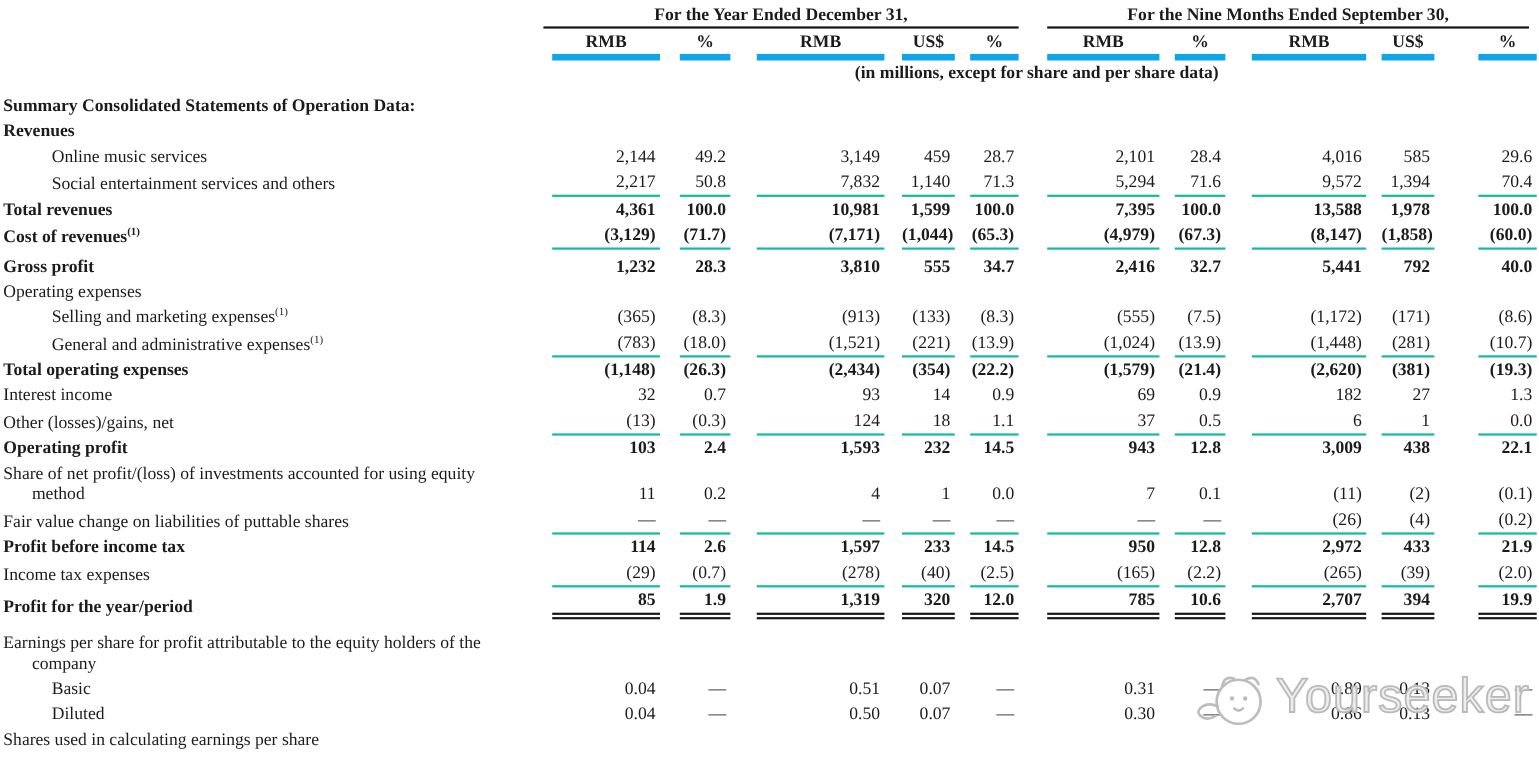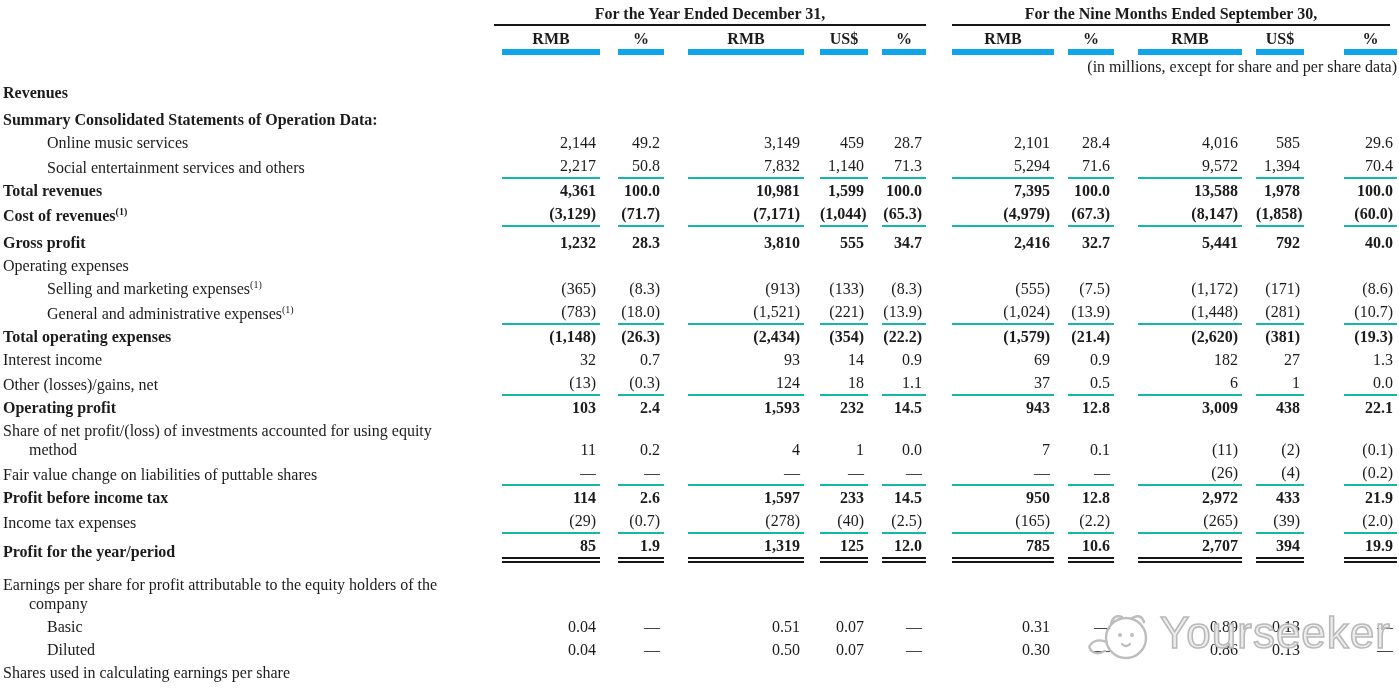--- a/index.html
+++ b/index.html
@@ -35,21 +35,21 @@
   
   .ghv { border-bottom:2px solid #161616; text-align:center; font-weight:700; padding-bottom:1px; line-height:19px; }
   td.gL { padding-left:6px;margin-top:35px; }
   td.gR { padding-left:26px; padding-right:7px; }
   td.yA { padding-left:6px; }
   td.yB { padding-left:24px; }
   td.yC { padding-left:26px; }
   td.yD { padding-left:24px; padding-right:7px; }
   tr.unit-row td { padding-top:3px; }
   .uh { border-bottom:6px solid #0ea5e9; text-align:center; font-weight:700; padding-bottom:1px; line-height:19px; }
-  td.note { text-align:right; font-weight:400; padding:3px 0 5px 0; line-height:18px; }
+  td.note { text-align:center; font-weight:700; padding:3px 0 5px 0; line-height:18px; }
   
   .watermark {
     position:absolute; top:596px; left:1082px;
     display:flex; align-items:center; gap:4px;
     pointer-events:none; z-index:5;
   }
   .wm-text {
     font-family:"Liberation Sans", sans-serif;
     font-size:44px; letter-spacing:1px;
     color:rgba(236,236,236,0.92);
@@ -117,20 +117,53 @@
         <td class="c9">
             <div class="uh">%</div>
           </td>
       </tr>
       <tr>
         <td class="lbl"></td>
         <td colspan="10" class="note">(in millions, except for share and per share data)</td>
       </tr>
     </thead>
     <tbody>
+        <tr class="b gap4">
+          <td class="lbl"><span>Summary Consolidated Statements of Operation Data:</span></td>
+          <td class="c0">
+            <div class="v"></div>
+          </td>
+          <td class="c1">
+            <div class="v"></div>
+          </td>
+          <td class="c2">
+            <div class="v"></div>
+          </td>
+          <td class="c3">
+            <div class="v"></div>
+          </td>
+          <td class="c4">
+            <div class="v"></div>
+          </td>
+          <td class="c5">
+            <div class="v"></div>
+          </td>
+          <td class="c6">
+            <div class="v"></div>
+          </td>
+          <td class="c7">
+            <div class="v"></div>
+          </td>
+          <td class="c8">
+            <div class="v"></div>
+          </td>
+          <td class="c9">
+            <div class="v"></div>
+          </td>
+        </tr>
         <tr class="b">
           <td class="lbl"><span>Revenues</span></td>
           <td class="c0">
             <div class="v"></div>
           </td>
           <td class="c1">
             <div class="v"></div>
           </td>
           <td class="c2">
             <div class="v"></div>
@@ -150,53 +183,20 @@
           <td class="c7">
             <div class="v"></div>
           </td>
           <td class="c8">
             <div class="v"></div>
           </td>
           <td class="c9">
             <div class="v"></div>
           </td>
         </tr>
-        <tr class="b gap4">
-          <td class="lbl"><span>Summary Consolidated Statements of Operation Data:</span></td>
-          <td class="c0">
-            <div class="v"></div>
-          </td>
-          <td class="c1">
-            <div class="v"></div>
-          </td>
-          <td class="c2">
-            <div class="v"></div>
-          </td>
-          <td class="c3">
-            <div class="v"></div>
-          </td>
-          <td class="c4">
-            <div class="v"></div>
-          </td>
-          <td class="c5">
-            <div class="v"></div>
-          </td>
-          <td class="c6">
-            <div class="v"></div>
-          </td>
-          <td class="c7">
-            <div class="v"></div>
-          </td>
-          <td class="c8">
-            <div class="v"></div>
-          </td>
-          <td class="c9">
-            <div class="v"></div>
-          </td>
-        </tr>
         <tr>
           <td class="lbl ind"><span>Online music services</span></td>
           <td class="c0">
             <div class="v">2,144</div>
           </td>
           <td class="c1">
             <div class="v">49.2</div>
           </td>
           <td class="c2">
             <div class="v">3,149</div>
@@ -723,21 +723,21 @@
           <td class="c0">
             <div class="v uu">85</div>
           </td>
           <td class="c1">
             <div class="v uu">1.9</div>
           </td>
           <td class="c2">
             <div class="v uu">1,319</div>
           </td>
           <td class="c3">
-            <div class="v uu">125</div>
+            <div class="v uu">320</div>
           </td>
           <td class="c4">
             <div class="v uu">12.0</div>
           </td>
           <td class="c5">
             <div class="v uu">785</div>
           </td>
           <td class="c6">
             <div class="v uu">10.6</div>
           </td>

